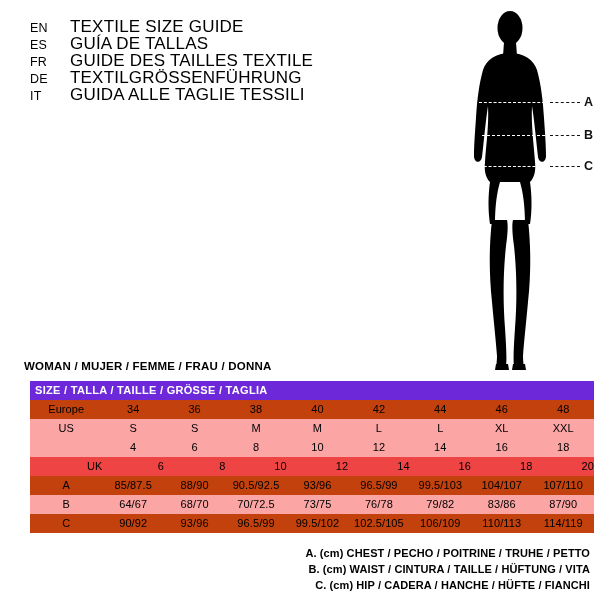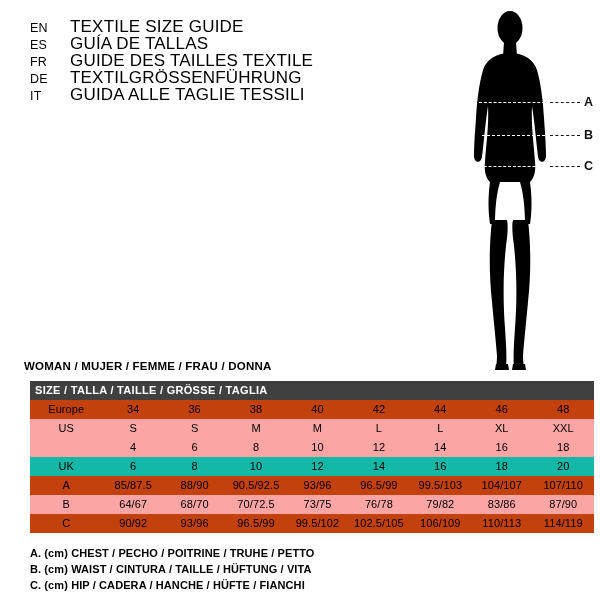--- a/index.html
+++ b/index.html
@@ -98,35 +98,36 @@
   }
   table.size-table td {
     padding: 0;
     height: 19px;
     line-height: 19px;
     text-align: center;
     font-size: 11px;
     letter-spacing: 0.1px;
   }
   tr.band-dark td {
-    background: #404040;
+    background: #6d28d9;
     color: #ffffff;
     font-weight: 700;
     text-align: left;
     padding-left: 5px;
     letter-spacing: 0.3px;
   }
   tr.band-mid td {
     background: #c2410c;
   }
   tr.band-light td {
     background: #fca5a5;
   }
   tr.band-white td {
-    background: #14b8a6;
+    background: #ef4444;
+    text-align: right;
   }
   td.rowlabel {
     text-align: left;
     padding-left: 5px;
     width: 72px;
   }
   td.col {
     width: 61px;
   }
 
@@ -135,20 +136,21 @@
     position: absolute;
     left: 18px;
     top: 545px;
     width: 560px;
   }
   .note-row {
     font-size: 11px;
     font-weight: 700;
     line-height: 16px;
     letter-spacing: 0.1px;
+    text-align: right;
   }
 </style>
 </head>
 <body>
 
 <div id="page">
 
   <div class="lang-block">
     <div class="lang-row">
       <div class="lang-code">EN</div>

